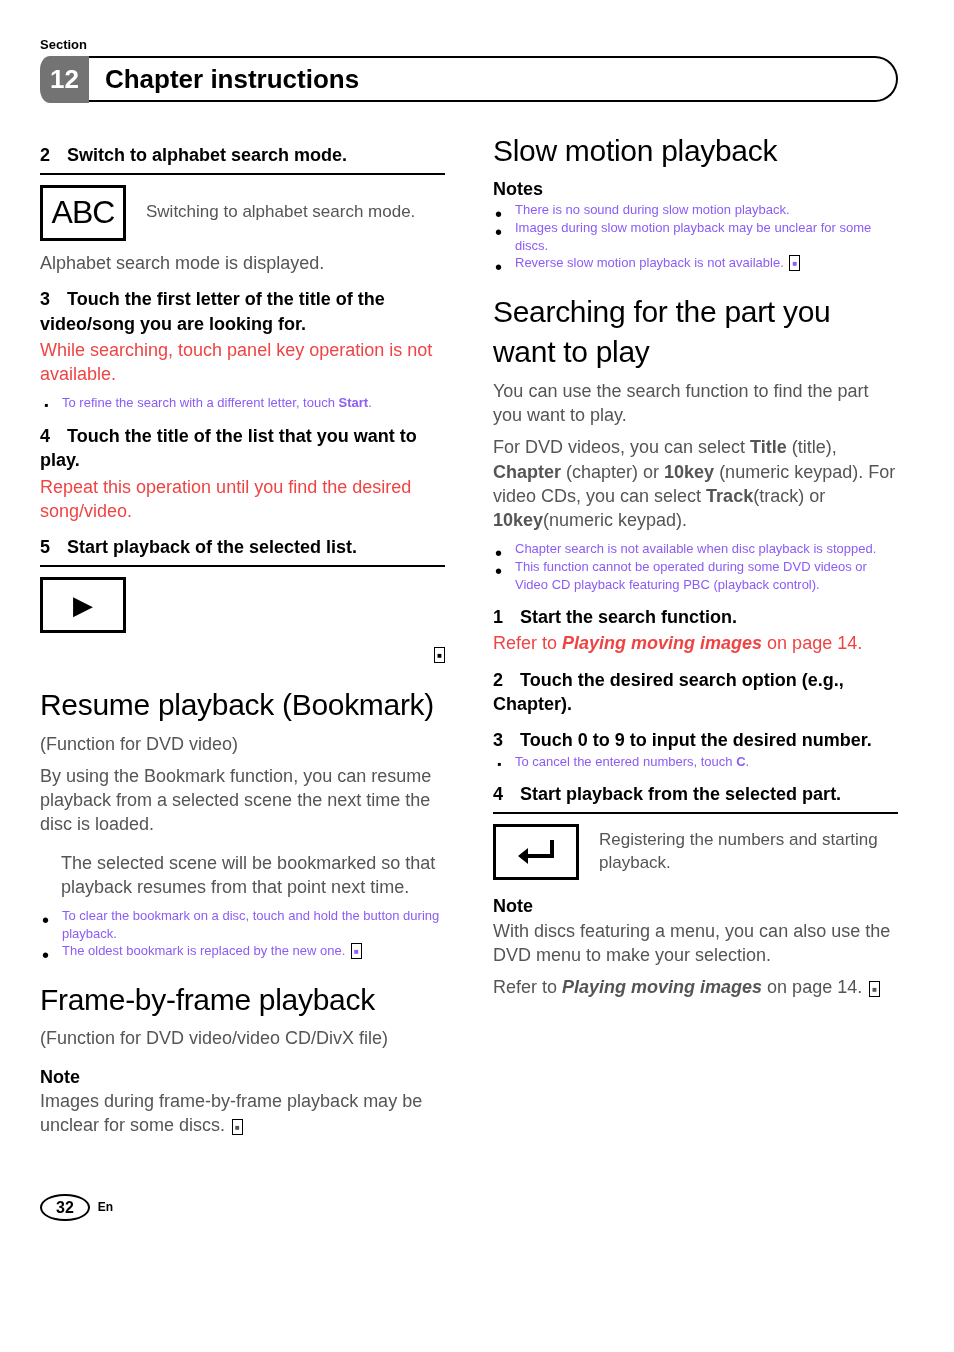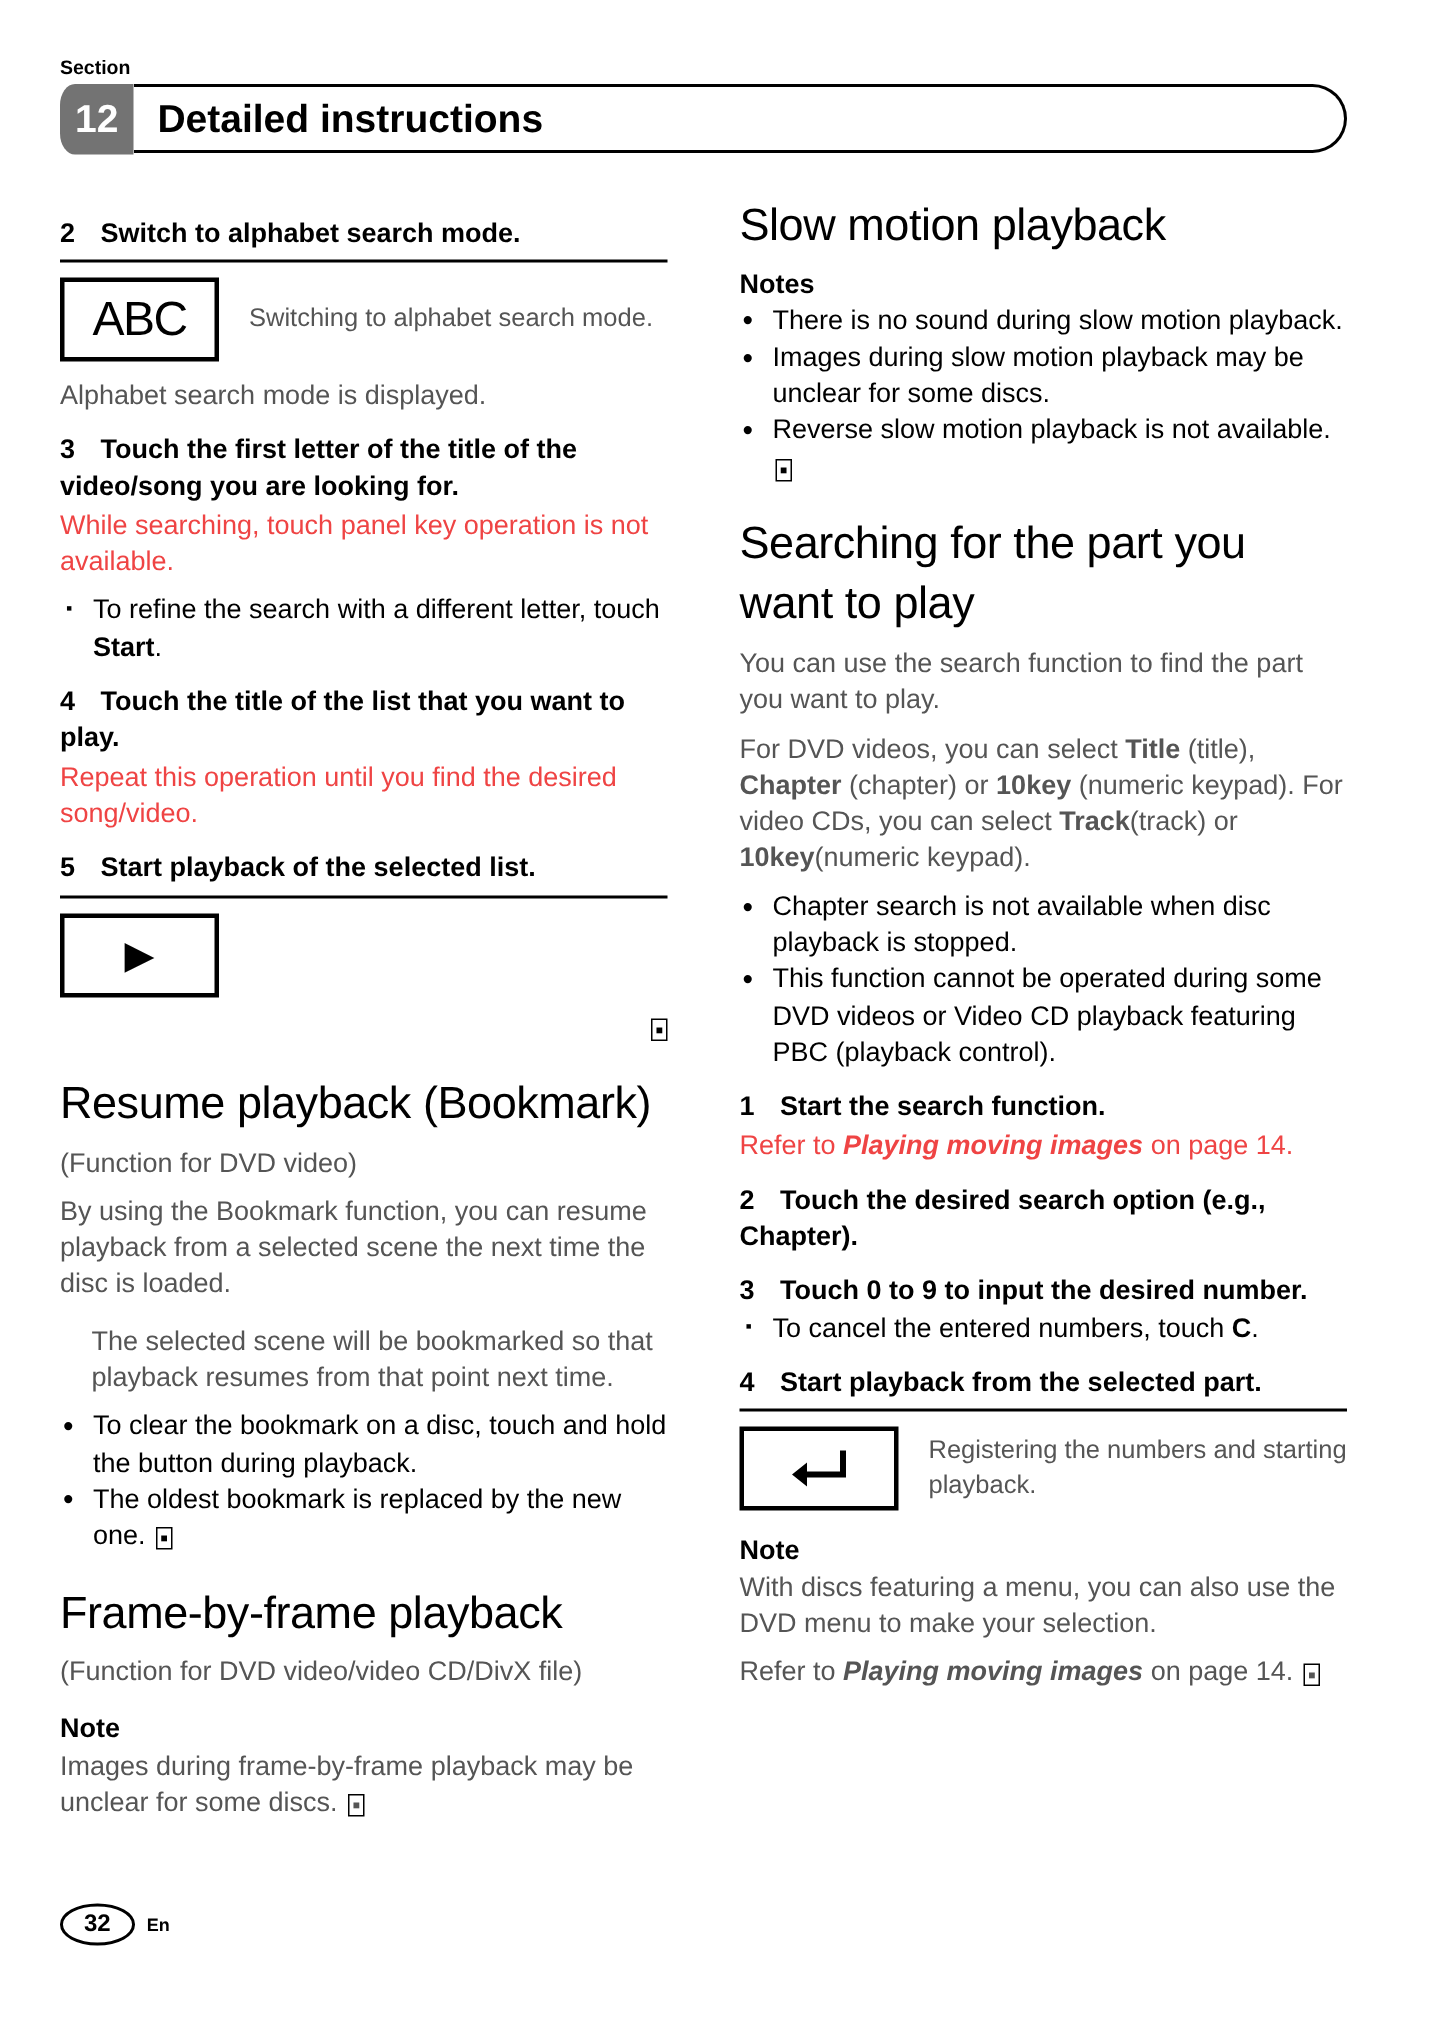--- a/index.html
+++ b/index.html
@@ -29,48 +29,48 @@
   .columns { display:flex; gap:48px; }
   .col { flex:1; min-width:0; }
   p, ul { margin:0 0 8px 0; font-size:18px; color:#333; }
   .gray { color:#555; }
   .step { font-weight:bold; font-size:18px; color:#000; margin-top:12px; }
   .step .num { display:inline-block; width:22px; }
   .step-desc { font-size:18px; color:#ef4444; margin-top:2px; }
   .rule { border:none; border-top:2px solid #000; margin:6px 0 10px 0; }
   .icon-row { display:flex; align-items:center; gap:20px; margin:6px 0 10px 0; }
   .icon-box {
-    width:106px; height:56px; border:3px solid #000; display:flex; align-items:center; justify-content:center;
+    width:86px; height:56px; border:3px solid #000; display:flex; align-items:center; justify-content:center;
     font-size:30px; font-family: Arial, sans-serif;
   }
   .icon-desc { font-size:17px; color:#555; flex:1; }
   .h2 { font-weight:400; font-size:30px; color:#000; margin:20px 0 6px 0; letter-spacing:-0.3px; }
   .note-bold { font-weight:bold; font-size:18px; margin-top:14px; }
   ul.bullets { list-style:none; padding-left:0; }
-  ul.bullets > li { position:relative; padding-left:22px; font-size:18px; color:#000000; }
+  ul.bullets > li { position:relative; padding-left:22px; font-size:13px; color:#8b5cf6; }
   ul.bullets > li::before { content:"•"; position:absolute; left:2px; top:0; font-size:20px; color:#000; }
   ul.squares > li::before { content:"▪"; font-size:12px; top:3px; left:4px; }
   .end-square { display:inline-block; border:1px solid #000; padding:0 2px; font-size:11px; line-height:12px; vertical-align:1px; margin-left:2px; }
   .end-square::before{content:"■"; font-size:8px; }
   .italic { font-style:italic;font-weight:bold; }
   .footer { margin-top:48px; display:flex; align-items:center; gap:8px; }
   .footer-page {
     border:2px solid #000; border-radius:50%/50%; padding:1px 14px; font-weight:bold; font-size:16px;
   }
   .footer-en { font-size:12px; font-weight:bold; }
   .play-tri { font-size:26px; }
 </style>
 </head>
 <body>
 
 <div class="section-label">Section</div>
 
 <div class="header-bar">
   <div class="header-num">12</div>
-  <div class="header-title">Detailed instructions</div>
+  <div class="header-title">Chapter instructions</div>
 </div>
 
 <div class="columns">
 
   <div class="col">
 
     <div class="step">
       <span class="num">2</span>
       <span>Switch to alphabet search mode.</span>
     </div>

